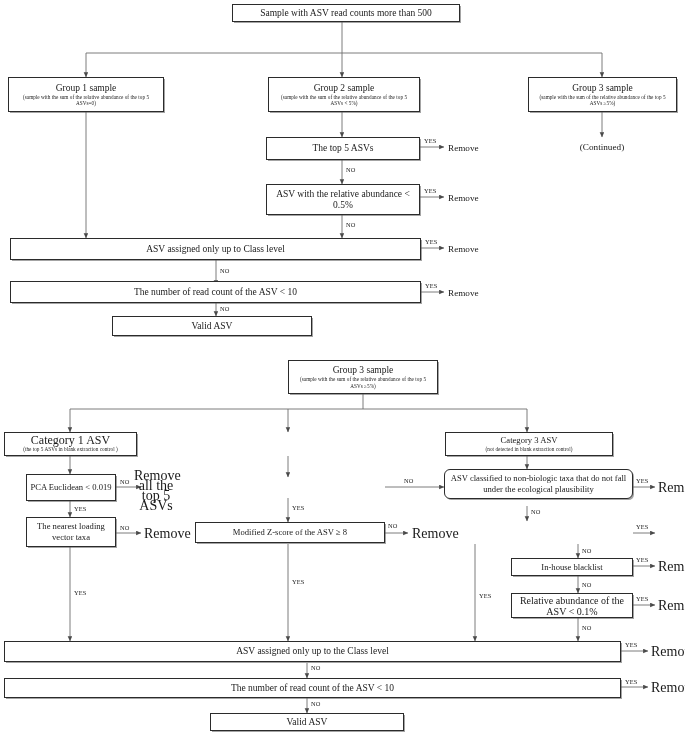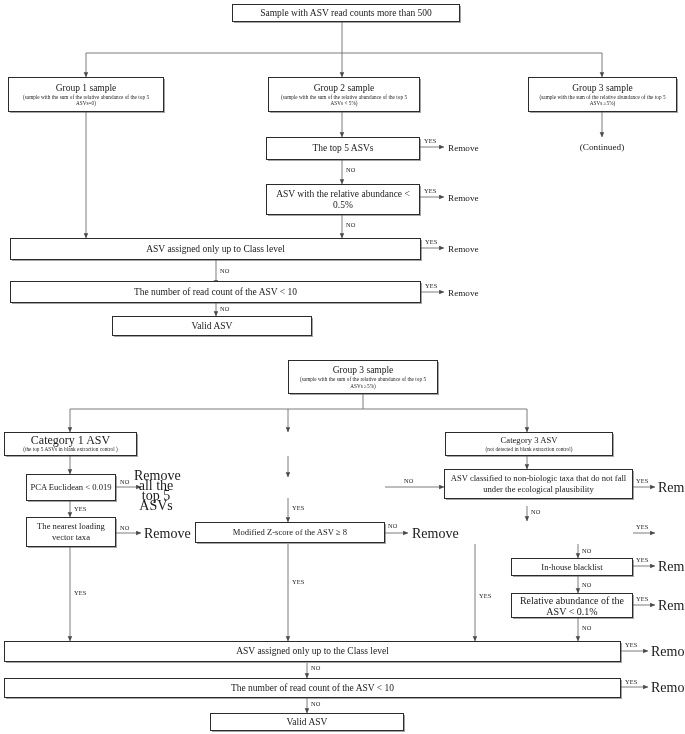--- a/index.html
+++ b/index.html
@@ -187,21 +187,21 @@
   <div class="lbl" style="left:404px;top:477px;">NO</div>
   <div class="lbl" style="left:292px;top:504px;">YES</div>
 
   <div class="box" style="left:195px;top:522px;width:190px;height:21px;">
     <span class="t1" style="font-size:8.6px;">Modified Z-score of the ASV ≥ 8</span>
   </div>
   <div class="lbl" style="left:388px;top:522px;">NO</div>
   <div class="txt small" style="left:412px;top:529px;width:50px;text-align:left;">Remove</div>
   <div class="lbl" style="left:292px;top:578px;">YES</div>
 
-  <div class="box" style="left:444px;top:469px;width:189px;height:30px;">
+  <div class="box" style="left:444px;top:469px;width:189px;height:30px;border-radius:6px;">
     <span class="t1 multi" style="font-size:8.6px;">ASV classified to non-biologic taxa that do not fall under the ecological plausibility</span>
   </div>
   <div class="lbl" style="left:636px;top:477px;">YES</div>
   <div class="txt small" style="left:658px;top:483px;width:40px;text-align:left;">Remove</div>
   <div class="lbl" style="left:531px;top:508px;">NO</div>
 
   <div class="lbl" style="left:636px;top:523px;">YES</div>
   <div class="txt small" style="left:658px;top:529px;width:40px;text-align:left;"></div>
   <div class="lbl" style="left:582px;top:547px;">NO</div>
   <div class="lbl" style="left:479px;top:592px;">YES</div>

